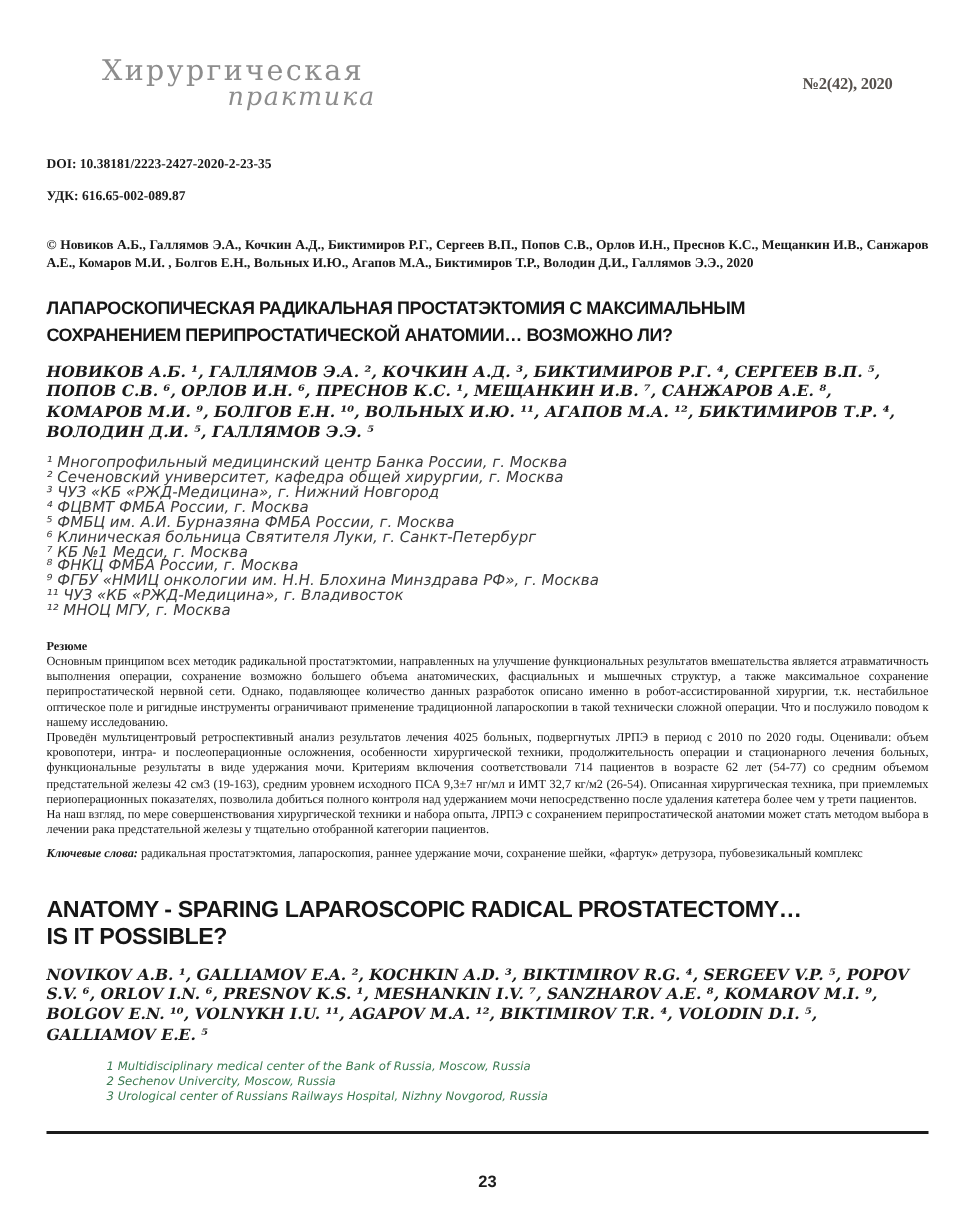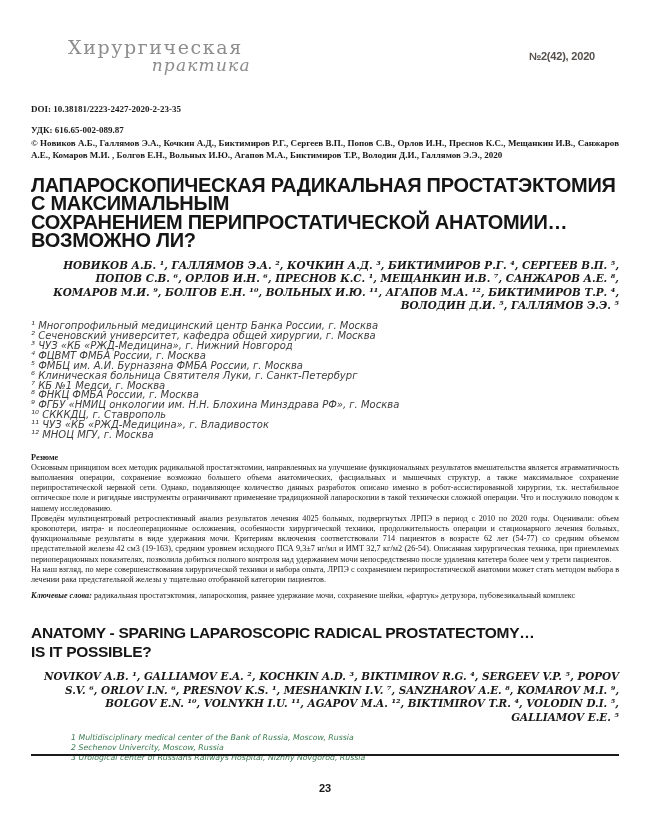--- a/index.html
+++ b/index.html
@@ -23,52 +23,52 @@
     white-space:nowrap;
   }
   .logo-line2{
     font-family:"DejaVu Serif",serif;
     font-style:italic;font-size:17px;letter-spacing:1.2px;
     text-align:right;margin-top:-3px;transform:translateX(8px);
     white-space:nowrap;
   }
   .issue{
     position:absolute;right:55px;top:50px;
-    font-family:Liberation Sans, sans-serif;
+    font-family:Liberation Serif, serif;
     font-weight:bold;font-size:11px;letter-spacing:-0.2px;
     color:#55504c;white-space:nowrap;
   }
   
   .main{
     position:absolute;left:31px;top:104px;width:588px;
   }
   .doi{
     font-weight:bold;font-size:9px;line-height:10px;
     margin-bottom:11px;
   }
   .udk{
     font-weight:bold;font-size:9px;line-height:10px;
-    margin-bottom:2px;
+    margin-bottom:22px;
   }
   .copyright{
     font-weight:bold;font-size:9px;line-height:12.4px;
     text-align:justify;
   }
   .ru-title{
     margin-top:14px;
     font-family:"Liberation Sans",sans-serif;
-    font-weight:bold;font-size:20px;line-height:18.5px;
+    font-weight:bold;font-size:12px;line-height:18.5px;
     letter-spacing:-0.3px;color:#161616;
     white-space:pre-line;
   }
   .authors{
     margin-top:9px;
     font-weight:bold;font-style:italic;
     font-family:"DejaVu Serif","Liberation Serif",serif;
-    font-size:10.4px;line-height:13.4px;text-align:right;
+    font-size:10.4px;line-height:13.4px;
   }
   .ru-affils{
     margin-top:9px;
     font-family:"DejaVu Sans","Liberation Sans",sans-serif;
     font-style:italic;font-size:10px;line-height:9.85px;
     color:#3d3d3d;
   }
   .abstract{
     margin-top:13px;
     font-size:8.2px;line-height:10.2px;
@@ -130,21 +130,20 @@
     <div class="ru-affils">
       <div>¹ Многопрофильный медицинский центр Банка России, г. Москва</div>
       <div>² Сеченовский университет, кафедра общей хирургии, г. Москва</div>
       <div>³ ЧУЗ «КБ «РЖД-Медицина», г. Нижний Новгород</div>
       <div>⁴ ФЦВМТ ФМБА России, г. Москва</div>
       <div>⁵ ФМБЦ им. А.И. Бурназяна ФМБА России, г. Москва</div>
       <div>⁶ Клиническая больница Святителя Луки, г. Санкт-Петербург</div>
       <div>⁷ КБ №1 Медси, г. Москва</div>
       <div>⁸ ФНКЦ ФМБА России, г. Москва</div>
       <div>⁹ ФГБУ «НМИЦ онкологии им. Н.Н. Блохина Минздрава РФ», г. Москва</div>
-      <div>¹⁰ СКККДЦ, г. Ставрополь</div>
       <div>¹¹ ЧУЗ «КБ «РЖД-Медицина», г. Владивосток</div>
       <div>¹² МНОЦ МГУ, г. Москва</div>
     </div>
 
     <div class="abstract">
       <div class="abstract-label">Резюме</div>
       <div>Основным принципом всех методик радикальной простатэктомии, направленных на улучшение функциональных результатов вмешательства является атравматичность выполнения операции, сохранение возможно большего объема анатомических, фасциальных и мышечных структур, а также максимальное сохранение  перипростатической нервной сети. Однако, подавляющее количество данных разработок описано именно в робот-ассистированной хирургии, т.к. нестабильное оптическое поле и ригидные инструменты ограничивают применение традиционной лапароскопии в такой технически сложной операции. Что и послужило поводом к нашему исследованию.</div>
       <div>Проведён мультицентровый ретроспективный анализ результатов лечения 4025 больных, подвергнутых ЛРПЭ в период с 2010 по 2020 годы. Оценивали: объем кровопотери, интра- и послеоперационные осложнения, особенности хирургической техники, продолжительность операции и стационарного лечения больных, функциональные результаты в виде удержания мочи. Критериям включения соответствовали 714 пациентов в возрасте 62 лет (54-77) со средним объемом предстательной железы 42 см3 (19-163), средним уровнем исходного ПСА 9,3±7 нг/мл и ИМТ 32,7 кг/м2 (26-54). Описанная хирургическая техника, при приемлемых периоперационных показателях, позволила добиться полного контроля над удержанием мочи непосредственно после удаления катетера более чем у трети пациентов.</div>
       <div>На наш взгляд, по мере совершенствования хирургической техники и набора опыта, ЛРПЭ с сохранением перипростатической анатомии может стать методом выбора в лечении рака предстательной железы у тщательно отобранной категории пациентов.</div>
     </div>

